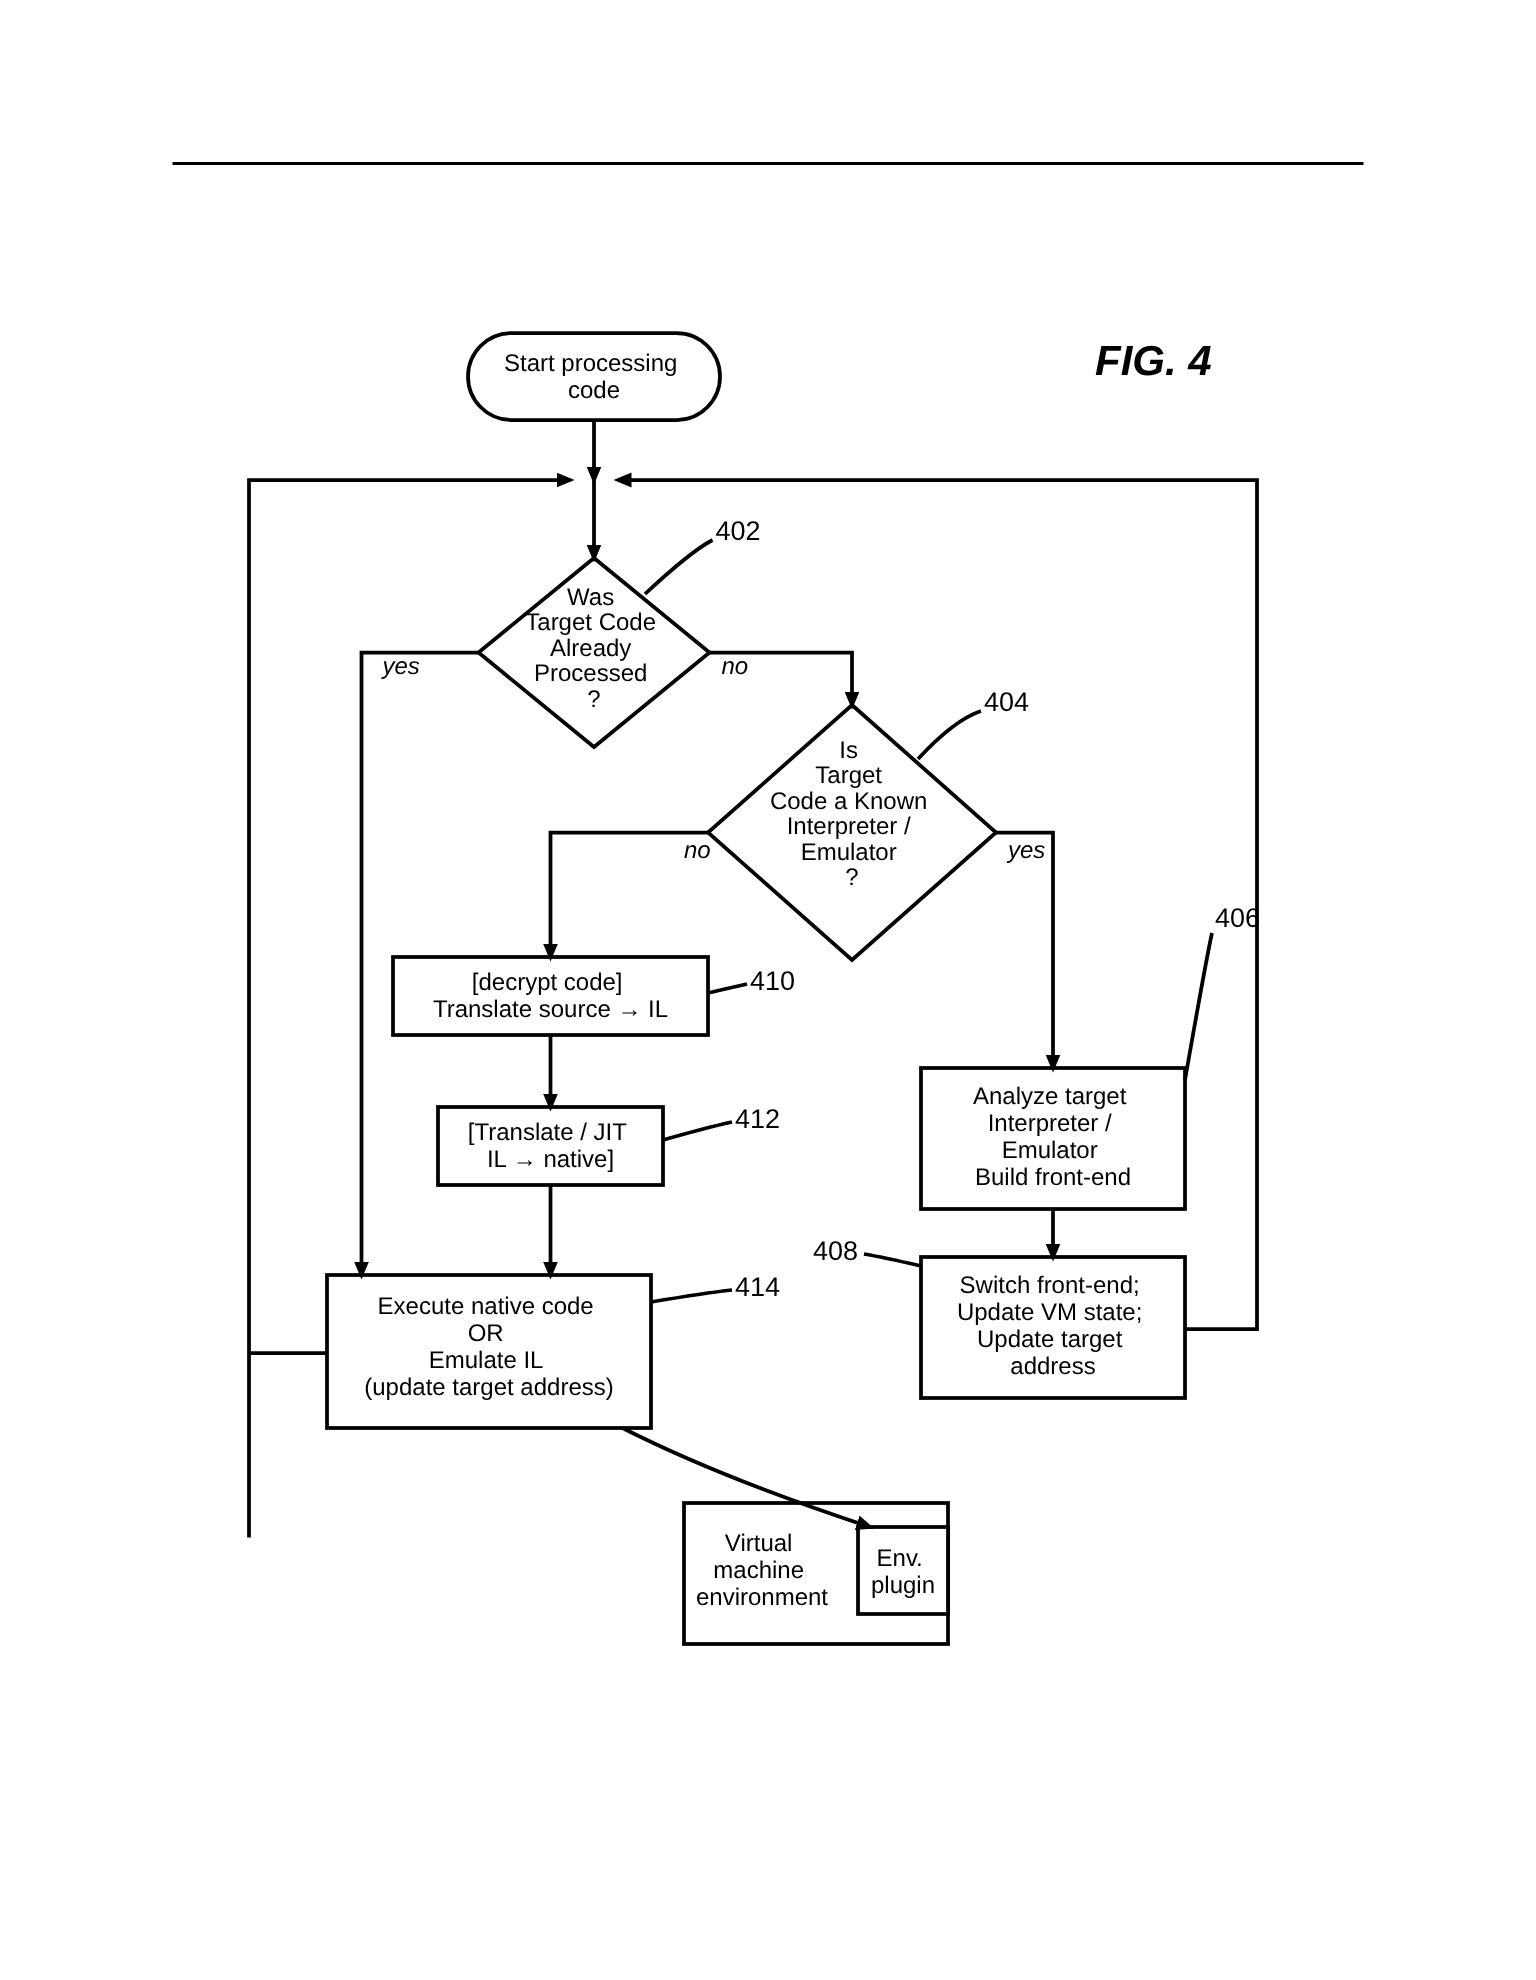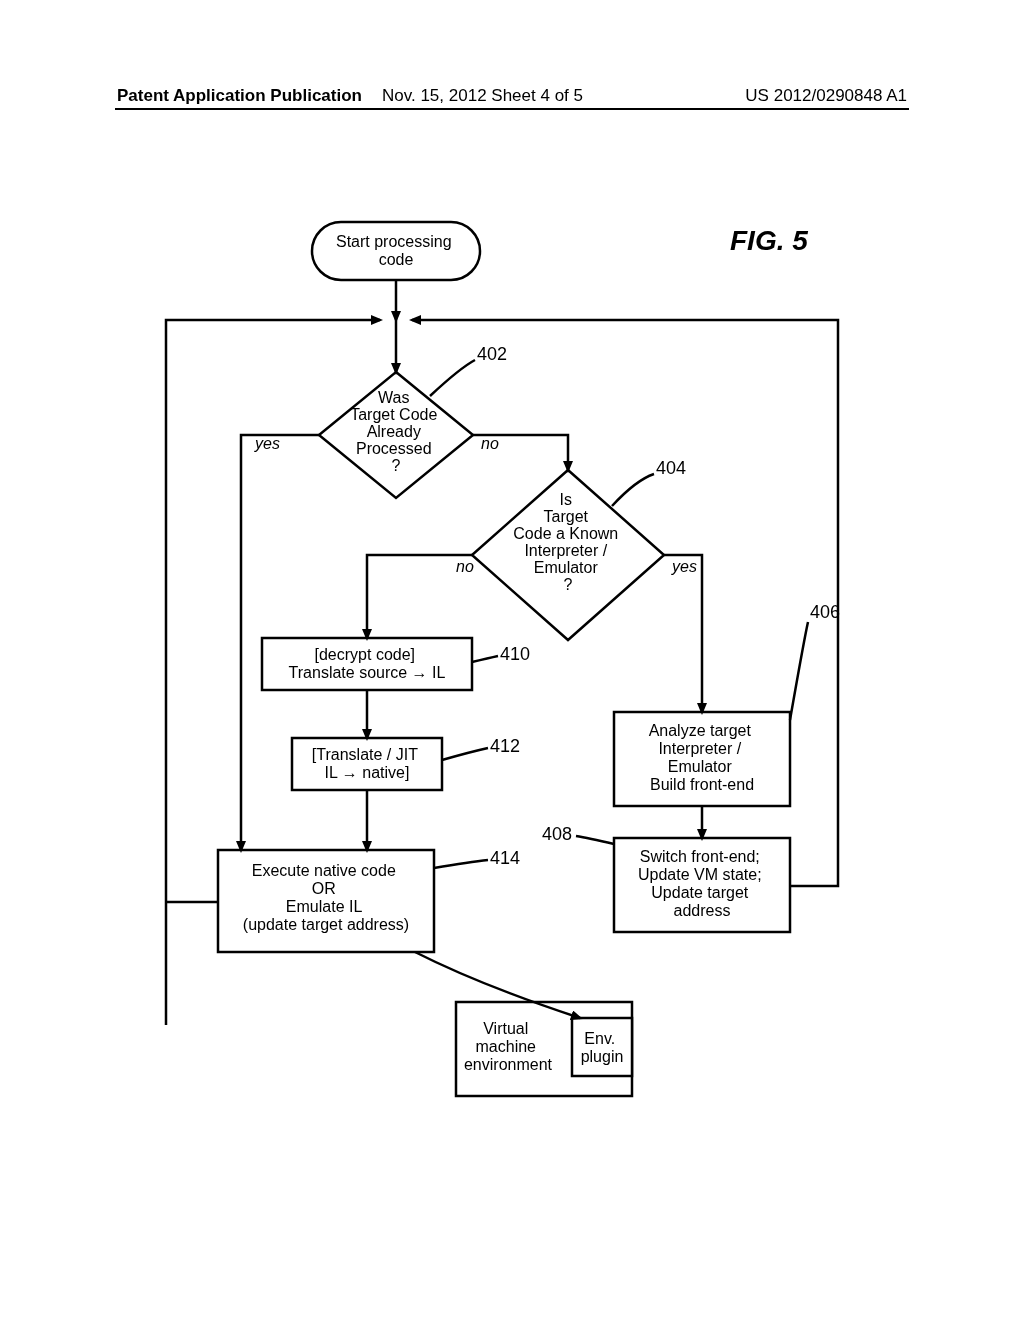--- a/index.html
+++ b/index.html
@@ -58,28 +58,23 @@
     text-anchor: middle;
   }
   .shape-text tspan { text-anchor: middle; }
   .yn { font-style: italic; font-size: 16px; }
   .refnum { font-size: 18px; }
 </style>
 </head>
 <body>
 <div class="page">
 
-<div class="header">
-  <div class="left">Patent Application Publication</div>
-  <div class="mid">Nov. 15, 2012  Sheet 4 of 5</div>
-  <div class="right">US 2012/0290848 A1</div>
-</div>
 <div class="rule"></div>
 
-<div class="fig-title" style="left:730px; top:225px;">FIG. 5</div>
+<div class="fig-title" style="left:730px; top:225px;">FIG. 4</div>
 
 <svg class="canvas" viewBox="0 0 1024 1320" preserveAspectRatio="none">
   <defs>
     <marker id="arrow" markerWidth="12" markerHeight="12" refX="9" refY="5" orient="auto" markerUnits="userSpaceOnUse">
       <path d="M0,0 L0,10 L12,5 z" fill="#000"></path>
     </marker>
   </defs>
 
   <g stroke="#000" stroke-width="2.5" fill="#fff">
 

